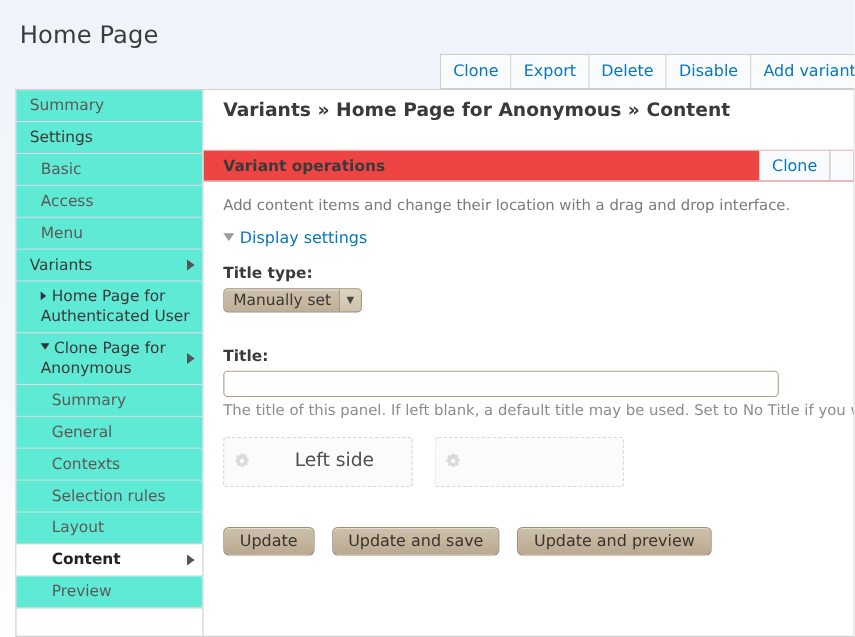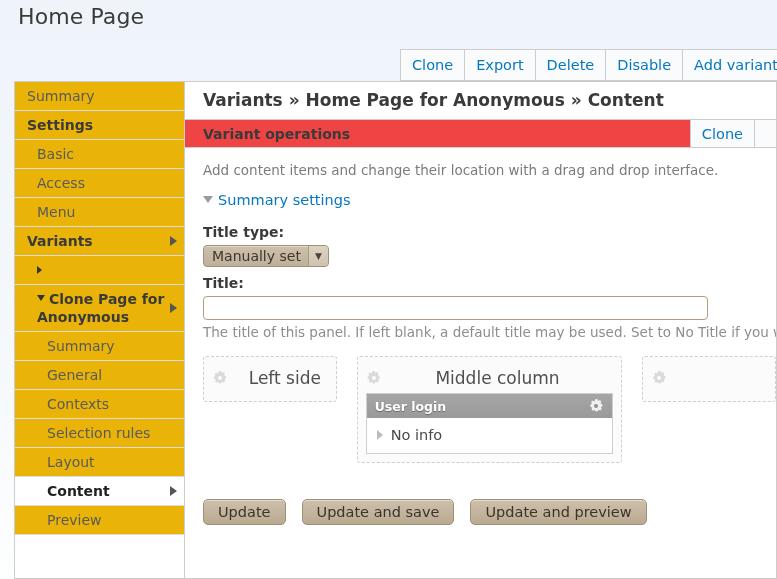--- a/index.html
+++ b/index.html
@@ -18,21 +18,21 @@
   }
 
   
   .page-header {
     position: absolute;
     left: 0; top: 0; right: 0;
     height: 46px;
   }
   .page-title {
     position: absolute;
-    left: 18px; top: 4px;
+    left: 18px; top: 20px;
     font-size: 22px;
     font-weight: 400;
     color: #3b3b3b;
     letter-spacing: 0.1px;
     white-space: nowrap;
   }
 
   
   .top-toolbar {
     position: absolute;
@@ -78,27 +78,27 @@
     position: relative;
   }
   .nav-row {
     position: relative;
     border-bottom: 1px solid #ddd;
     font-size: 14px;
     color: #5a5a5a;
     padding: 5px 10px 5px 12px;
     line-height: 18px;
     cursor: pointer;
-    background: #eab308;
+    background: #5eead4;
     min-height: 25px;
   }
   .nav-row.level0 { padding-left: 12px; }
   .nav-row.level1 { padding-left: 22px; }
   .nav-row.level2 { padding-left: 32px; }
-  .nav-row.bold   { font-weight: bold; color: #3a3a3a; }
+  .nav-row.bold   { font-weight: normal; color: #3a3a3a; }
   .nav-row.active { background: #ffffff; font-weight: bold; color: #222; }
 
   .caret-right {
     position: absolute;
     right: 7px; top: 50%;
     margin-top: -5px;
     width: 0; height: 0;
     border-left: 7px solid #555;
     border-top: 5px solid transparent;
     border-bottom: 5px solid transparent;
@@ -123,21 +123,21 @@
 
   
   .content {
     flex: 1 1 auto;
     border: 1px solid #ccc;
     background: #ffffff;
     position: relative;
     overflow: hidden;
   }
   .breadcrumb-bar {
-    padding: 8px 0 9px 18px;
+    padding: 8px 0 26px 18px;
     font-size: 17px;
     font-weight: bold;
     color: #3a3a3a;
     border-bottom: 1px solid #ccc;
     background: #ffffff;
     white-space: nowrap;
   }
   .ops-bar {
     display: flex;
     align-items: stretch;
@@ -378,21 +378,21 @@
 
   <div class="main-wrap">
 
     <div class="sidebar" id="sidebar">
         <div class="nav-row level0"><span>Summary</span></div>
         <div class="nav-row level0 bold"><span>Settings</span></div>
         <div class="nav-row level1"><span>Basic</span></div>
         <div class="nav-row level1"><span>Access</span></div>
         <div class="nav-row level1"><span>Menu</span></div>
         <div class="nav-row level0 bold"><span>Variants</span><span class="caret-right"></span></div>
-        <div class="nav-row level1 bold"><span class="tri-inline"></span></div>
+        <div class="nav-row level1 bold"><span class="tri-inline"></span><span>Home Page for Authenticated User</span></div>
         <div class="nav-row level1 bold"><span class="tri-inline down"></span><span>Clone Page for Anonymous</span><span class="caret-right"></span></div>
         <div class="nav-row level2"><span>Summary</span></div>
         <div class="nav-row level2"><span>General</span></div>
         <div class="nav-row level2"><span>Contexts</span></div>
         <div class="nav-row level2"><span>Selection rules</span></div>
         <div class="nav-row level2"><span>Layout</span></div>
         <div class="nav-row level2 bold active"><span>Content</span><span class="caret-right"></span></div>
         <div class="nav-row level2"><span>Preview</span></div>
       </div>
 
@@ -404,54 +404,38 @@
         <div class="ops-title">Variant operations</div>
         <div class="ops-link">Clone</div>
         <div class="ops-spacer"></div>
       </div>
 
       <div class="body-pad">
 
         <div class="help-line">Add content items and change their location with a drag and drop interface.</div>
 
         <div class="disclosure">
-          <span class="dtri"></span><span>Summary settings</span>
+          <span class="dtri"></span><span>Display settings</span>
         </div>
 
         <div class="field-label">Title type:</div>
         <div class="select-btn">
           <span class="sel-text">Manually set</span>
           <span class="sel-arrow">▼</span>
         </div>
 
-        <div class="field-label" style="margin-top:8px">Title:</div>
+        <div class="field-label" style="margin-top:32px">Title:</div>
         <input class="title-input" type="text" placeholder="" style="">
         <div class="input-desc">The title of this panel. If left blank, a default title may be used. Set to No Title if you want the title to</div>
 
         <div class="columns" id="columns">
             <div class="col left">
               <div class="col-head">
                 <span class="gear"></span>
                 <span class="col-title">Left side</span>
-              </div>
-            </div>
-            <div class="col middle">
-              <div class="col-head">
-                <span class="gear"></span>
-                <span class="col-title">Middle column</span>
-              </div>
-              <div class="pane">
-                <div class="pane-title">
-                  <span class="pt-text">User login</span>
-                  <span class="gear dark"></span>
-                </div>
-                <div class="pane-body">
-                  <span class="btri"></span>
-                  <span>No info</span>
-                </div>
               </div>
             </div>
             <div class="col right">
               <div class="col-head">
                 <span class="gear"></span>
                 <span class="col-title"></span>
               </div>
             </div>
           </div>
 

